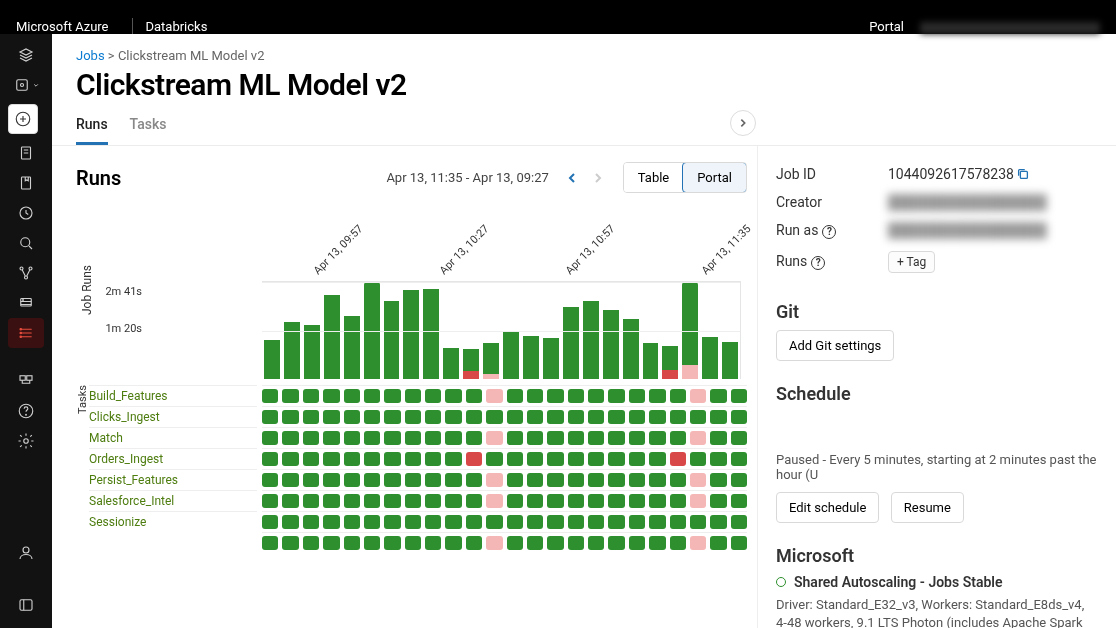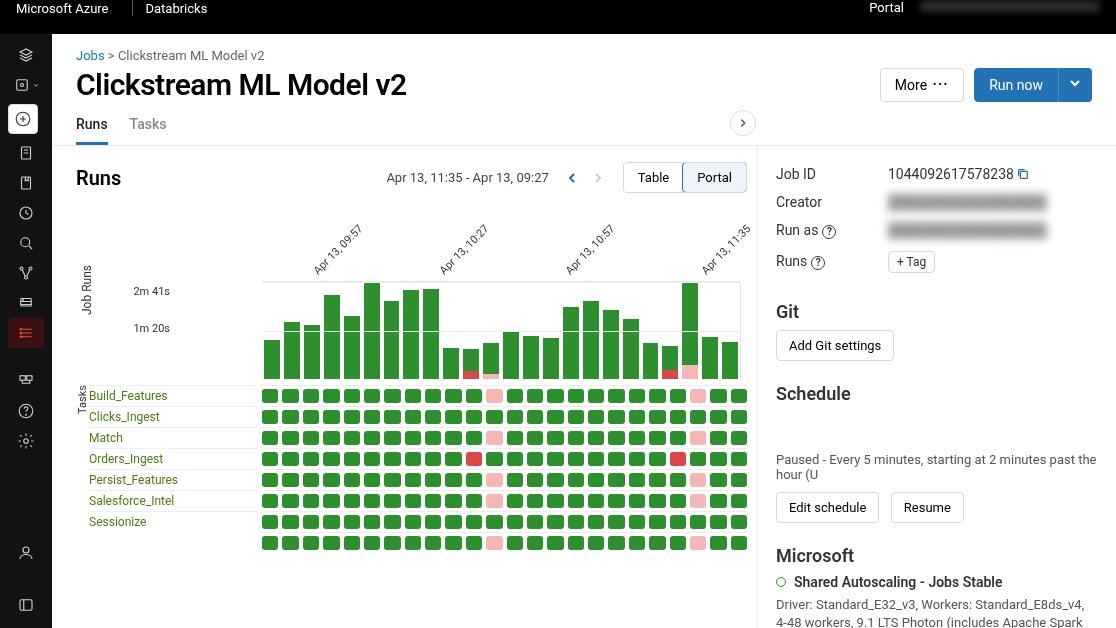--- a/index.html
+++ b/index.html
@@ -1,18 +1,18 @@
 <!DOCTYPE html>
 <html><head>
 <meta charset="utf-8">
 <style>
 * { margin: 0; padding: 0; box-sizing: border-box; font-family: -apple-system, BlinkMacSystemFont, "Segoe UI", Roboto, sans-serif; }
 body { width: 1116px; height: 628px; overflow: hidden; background: #fff; }
 
-.top-bar { height: 34px; background: #000; color: #fff; display: flex; align-items: flex-start; padding: 0 16px; font-size: 13px; }
+.top-bar { height: 34px; background: #000; color: #fff; display: flex; align-items: flex-end; padding: 0 16px; font-size: 13px; }
 .top-bar .brand { display: flex; align-items: center; gap: 12px; }
 .top-bar .brand span { padding-right: 12px; }
 .top-bar .brand .sep { border-right: 1px solid #555; height: 16px; padding: 0; }
 .top-bar .spacer { flex: 1; }
 .top-bar .portal { margin-right: 16px; }
 .top-bar .user-blur { width: 180px; height: 12px; background: #2a2a2a; filter: blur(3px); border-radius: 2px; }
 
 .shell { display: flex; height: 594px; }
 
 .side-rail { width: 52px; background: #121212; display: flex; flex-direction: column; align-items: center; padding-top: 6px; gap: 2px; }
@@ -71,21 +71,21 @@
 .chart-svg-wrap { position: relative; }
 .x-tick-labels { position: absolute; top: 0px; left: 0; right: 0; height: 80px; }
 .x-tick { position: absolute; font-size: 11px; color: #333; transform: rotate(-45deg); transform-origin: left bottom; white-space: nowrap; bottom: 4px; }
 
 .bars-track { position: absolute; top: 80px; left: 0; right: 6px; height: 98px; border-top: 1px solid #e5e5e5; border-right: 1px solid #e5e5e5; display: flex; align-items: flex-end; gap: 4px; padding: 0 2px; }
 .bars-track .gridline { position: absolute; left: 0; right: 0; border-top: 1px solid #eee; }
 .bar-col { flex: 1; display: flex; flex-direction: column; justify-content: flex-end; height: 100%; border-radius: 3px 3px 0 0; overflow: hidden; }
 .bar-seg { width: 100%; }
 .y-ticks { display: flex; flex-direction: column; justify-content: space-between; font-size: 11px; color: #333; height: 98px; width: 48px; text-align: right; padding-right: 6px; padding-top: 4px; padding-bottom: 44px; }
 .y-ticks span { display: block; }
-.chart-left-upper { display: flex; align-items: flex-end; height: 178px; gap: 28px; }
+.chart-left-upper { display: flex; align-items: flex-end; height: 178px; }
 
 .tasks-grid { display: grid; grid-template-columns: 186px 1fr; margin-top: 6px; }
 .tasks-label { writing-mode: vertical-rl; transform: rotate(180deg); font-size: 11px; color: #333; align-self: flex-start; padding-top: 6px; }
 .task-rows { }
 .task-row { display: flex; align-items: center; height: 21px; border-top: 1px solid #eee; }
 .task-name { width: 168px; font-size: 12px; color: #4d7c0f; padding-left: 0; }
 .task-cells { display: flex; gap: 4px; flex: 1; }
 .cell { flex: 1; height: 14px; border-radius: 3px; }
 .c-ok { background: #2d8f2d; }
 .c-fail { background: #d94848; }
@@ -238,32 +238,20 @@
   <div class="main">
     <div class="breadcrumb">
       <a href="#">Jobs</a>
       <span>&gt;</span>
       <span>Clickstream ML Model v2</span>
     </div>
 
     <div class="title-row">
       <h1>Clickstream ML Model v2</h1>
       <div class="spacer"></div>
-      <div class="btn-group">
-        <button class="btn btn-more">
-          <span>More</span>
-          <span class="dots">•••</span>
-        </button>
-        <div class="btn-split">
-          <button class="btn btn-primary">Run now</button>
-          <button class="btn-drop"><svg viewBox="0 0 12 12">
-                <path d="M2 4l4 4 4-4"></path>
-              </svg></button>
-        </div>
-      </div>
     </div>
 
     <div class="tabs">
       <div class="tab active">Runs</div>
       <div class="tab">Tasks</div>
       <div class="tab-scroll-btn">
           <svg viewBox="0 0 12 12">
             <path d="M4 2l4 4-4 4"></path>
           </svg>
         </div>

